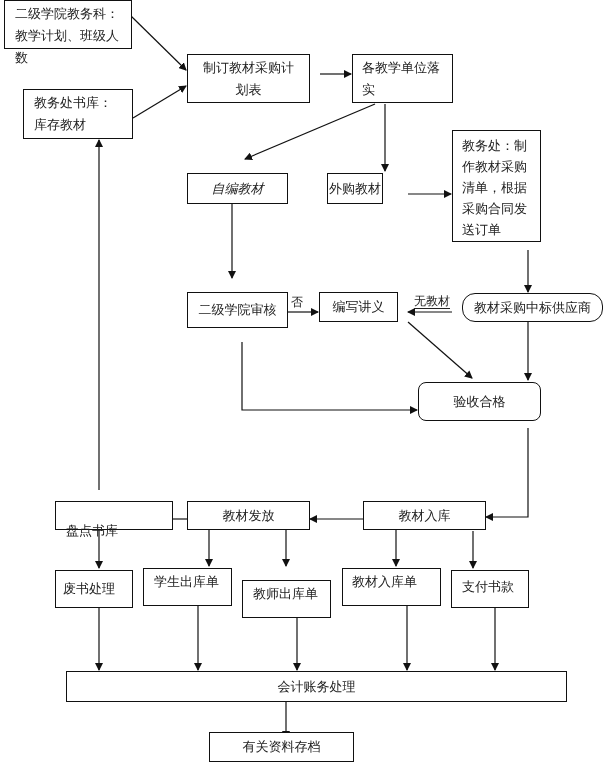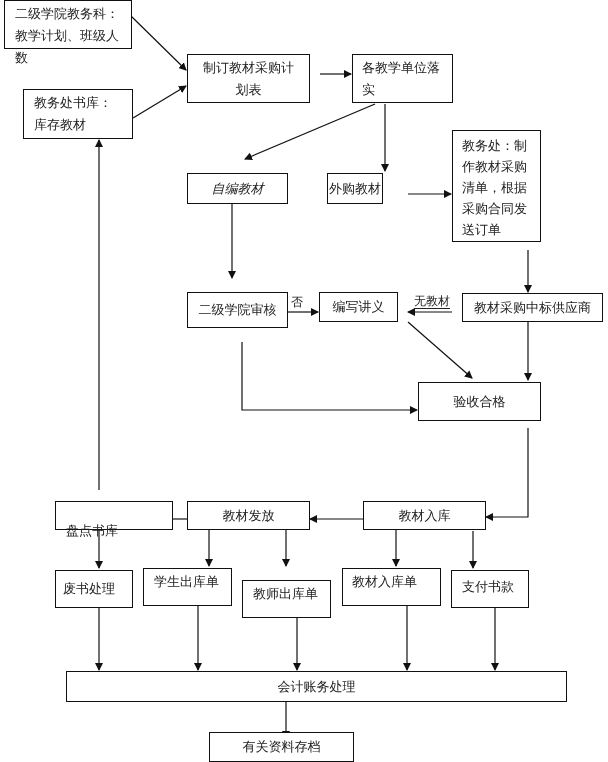--- a/index.html
+++ b/index.html
@@ -118,25 +118,25 @@
   </div>
 
   <div class="node center" style="left:187px;top:292px;width:101px;height:36px;">
     <span class="txt">二级学院审核</span>
   </div>
 
   <div class="node center" style="left:319px;top:292px;width:79px;height:30px;">
     <span class="txt">编写讲义</span>
   </div>
 
-  <div class="node center" style="left:462px;top:293px;width:141px;height:29px;">
+  <div class="node center" style="left:462px;top:293px;width:141px;height:29px;border-radius:13px;">
     <span class="txt">教材采购中标供应商</span>
   </div>
 
-  <div class="node center" style="left:418px;top:382px;width:123px;height:39px;">
+  <div class="node center" style="left:418px;top:382px;width:123px;height:39px;border-radius:8px;">
     <span class="txt">验收合格</span>
   </div>
 
   <div class="node left" style="left:55px;top:501px;width:118px;height:29px;padding-top:18px;padding-left:10px;">
     <span class="txt">盘点书库</span>
   </div>
 
   <div class="node center" style="left:187px;top:501px;width:123px;height:29px;">
     <span class="txt">教材发放</span>
   </div>

